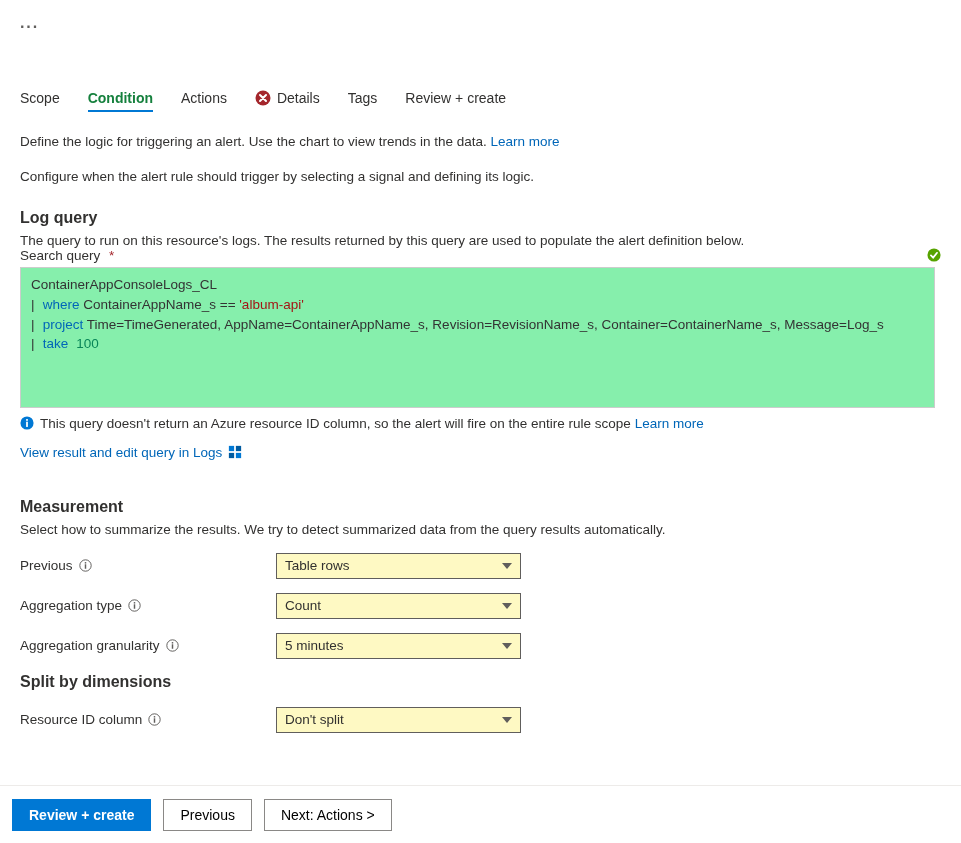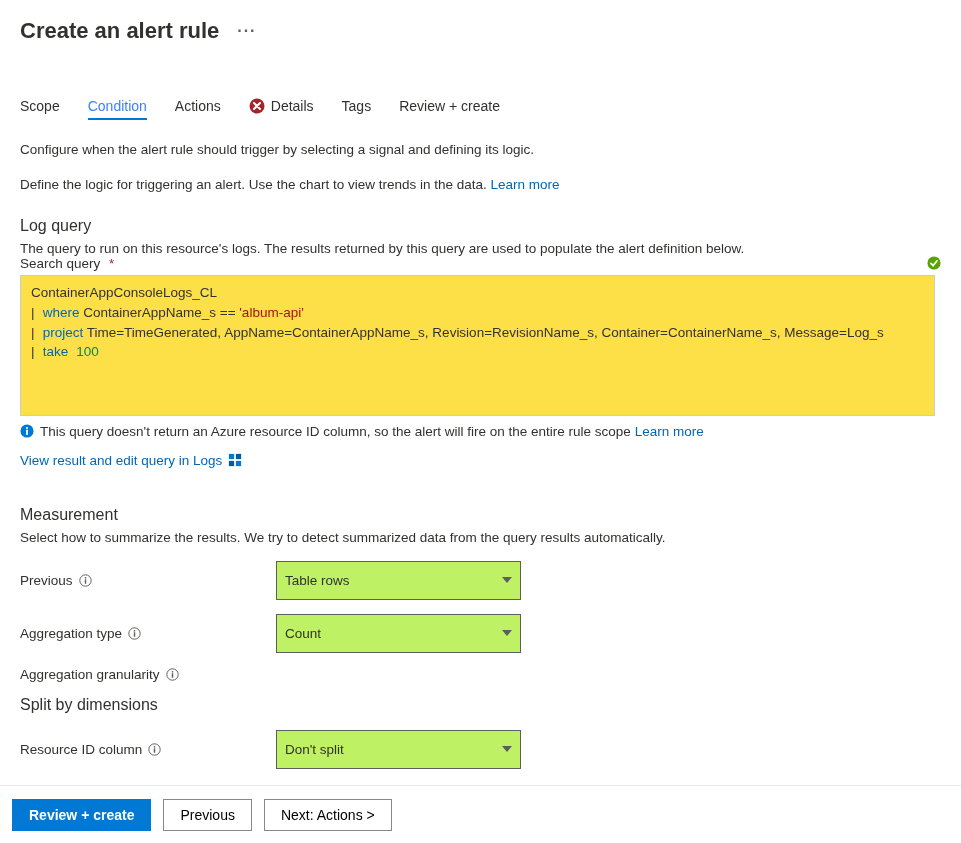--- a/index.html
+++ b/index.html
@@ -3,74 +3,73 @@
   <meta charset="utf-8">
   <style>
     *{box-sizing:border-box;margin:0;padding:0;font-family:"Segoe UI",Arial,sans-serif}
     body{width:961px;height:843px;background:#fff;color:#323130;position:relative}
     .content{padding:18px 20px 0 20px}
     .header-row{display:flex;align-items:center;gap:18px;margin-bottom:54px}
     .page-title{font-size:22px;font-weight:600;color:#323130}
     .dots{font-size:16px;font-weight:700;letter-spacing:1px;color:#605e5c;cursor:pointer}
     .tabs{display:flex;gap:28px;border-bottom:0;margin-bottom:22px}
     .tab{font-size:14px;color:#323130;padding-bottom:5px;cursor:pointer;position:relative;display:flex;align-items:center;gap:6px}
-    .tab.active{font-weight:400;color:#3b82f6}
+    .tab.active{font-weight:700;color:#15803d}
     .tab.active::after{content:"";position:absolute;left:0;right:0;bottom:-1px;height:2px;background:#0078d4}
     .desc{font-size:13.5px;color:#323130;margin-bottom:16px;line-height:1.4}
     .link{color:#0066b8;text-decoration:none;cursor:pointer}
-    .section-title{font-size:16px;font-weight:400;color:#323130;margin-top:22px;margin-bottom:6px}
+    .section-title{font-size:16px;font-weight:700;color:#323130;margin-top:22px;margin-bottom:6px}
     .section-sub{font-size:13.5px;color:#323130;}
     .label-row{font-size:13.5px;margin-bottom:4px;display:flex;align-items:center;justify-content:space-between}
     .req{color:#a4262c;margin-left:5px}
-    .editor{width:915px;border:1px solid #ccc;background:#fde047;padding:7px 10px;height:141px;font-family:Consolas,monospace;font-size:13.5px;line-height:1.4;white-space:pre;color:#333;overflow:hidden}
+    .editor{width:915px;border:1px solid #ccc;background:#86efac;padding:7px 10px;height:141px;font-family:Consolas,monospace;font-size:13.5px;line-height:1.4;white-space:pre;color:#333;overflow:hidden}
     .kw-pipe{color:#333}
     .kw-blue{color:#0066b8}
     .kw-str{color:#a31515}
     .kw-num{color:#098658}
     .info-row{display:flex;align-items:center;gap:6px;margin-top:8px;font-size:13.5px}
     .view-row{margin-top:14px;font-size:13.5px;display:flex;align-items:center;gap:6px}
     .field-row{display:flex;align-items:center;margin-bottom:14px}
     .field-label{width:256px;font-size:13.5px;display:flex;align-items:center;gap:6px}
-    .select{width:245px;height:39px;border:1px solid #605e5c;background:#bef264;font-size:13.5px;padding:0 26px 0 8px;position:relative;display:flex;align-items:center;cursor:pointer}
+    .select{width:245px;height:26px;border:1px solid #605e5c;background:#fef9c3;font-size:13.5px;padding:0 26px 0 8px;position:relative;display:flex;align-items:center;cursor:pointer}
     .select::after{content:"";position:absolute;right:8px;top:50%;transform:translateY(-50%);border-left:5px solid transparent;border-right:5px solid transparent;border-top:6px solid #605e5c}
     .footer{position:absolute;bottom:0;left:0;right:0;height:58px;border-top:1px solid #edebe9;display:flex;align-items:center;gap:12px;padding:0 12px;background:#fff}
     .btn{height:32px;padding:0 16px;font-size:14px;border:1px solid #8a8886;background:#fff;cursor:pointer;display:flex;align-items:center}
     .btn.primary{background:#0078d4;border-color:#0078d4;color:#fff;font-weight:600}
     .scrollcut{position:absolute;left:0;right:2px;bottom:58px;overflow:hidden;height:12px;pointer-events:none;background:#fff}
     svg{flex-shrink:0}
   </style>
 </head>
 <body>
 
 <div class="content">
 
   <div class="header-row">
-    <h1 class="page-title">Create an alert rule</h1>
     <span class="dots">···</span>
   </div>
 
   <div class="tabs">
     <div class="tab">Scope</div>
     <div class="tab active">Condition</div>
     <div class="tab">Actions</div>
     <div class="tab">
       <svg width="16" height="16" viewBox="0 0 16 16">
           <circle cx="8" cy="8" r="7.5" fill="#a4262c"></circle>
           <path d="M5 5 L11 11 M11 5 L5 11" stroke="#fff" stroke-width="2" stroke-linecap="round"></path>
         </svg>
       <span>Details</span>
     </div>
     <div class="tab">Tags</div>
     <div class="tab">Review + create</div>
   </div>
 
-  <p class="desc">Configure when the alert rule should trigger by selecting a signal and defining its logic.</p>
   <p class="desc">
     <span>Define the logic for triggering an alert. Use the chart to view trends in the data. </span><a class="link">Learn more</a>
   </p>
+  <p class="desc">Configure when the alert rule should trigger by selecting a signal and defining its logic.</p>
 
   <h2 class="section-title">Log query</h2>
   <p class="section-sub">The query to run on this resource's logs. The results returned by this query are used to populate the alert definition below.</p>
 
   <div class="label-row">
     <span>
       <span>Search query</span>
       <span class="req">*</span>
     </span>
     <svg width="14" height="14" viewBox="0 0 16 16">
@@ -133,20 +132,21 @@
 
   <div class="field-row">
     <div class="field-label">
       <span>Aggregation granularity</span>
       <svg width="13" height="13" viewBox="0 0 16 16">
           <circle cx="8" cy="8" r="7" fill="none" stroke="#605e5c" stroke-width="1.2"></circle>
           <rect x="7.1" y="6.5" width="1.8" height="5.5" fill="#605e5c"></rect>
           <rect x="7.1" y="3.8" width="1.8" height="1.8" fill="#605e5c"></rect>
         </svg>
     </div>
+    <div class="select">5 minutes</div>
   </div>
 
   <h2 class="section-title" style="margin-top:14px;margin-bottom:16px">Split by dimensions</h2>
 
   <div class="field-row" style="margin-bottom:16px">
     <div class="field-label">
       <span>Resource ID column</span>
       <svg width="13" height="13" viewBox="0 0 16 16">
           <circle cx="8" cy="8" r="7" fill="none" stroke="#605e5c" stroke-width="1.2"></circle>
           <rect x="7.1" y="6.5" width="1.8" height="5.5" fill="#605e5c"></rect>

